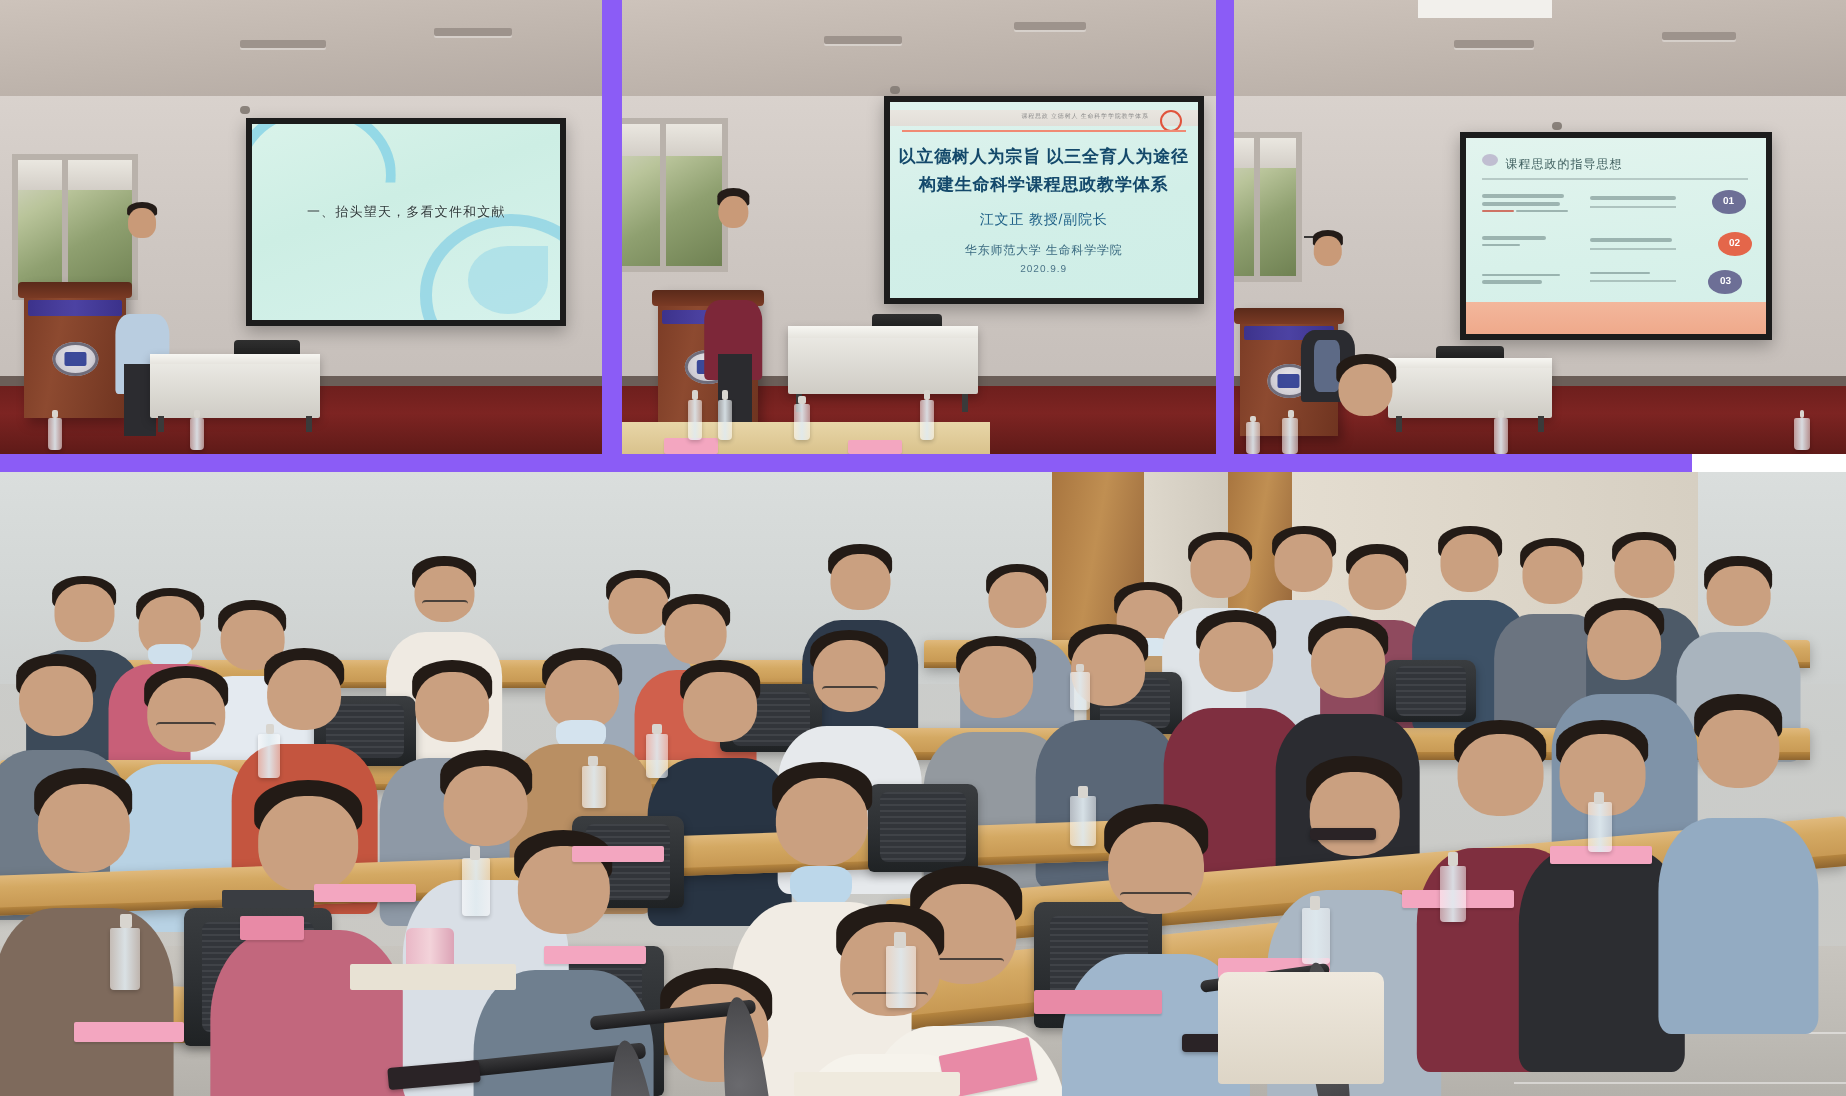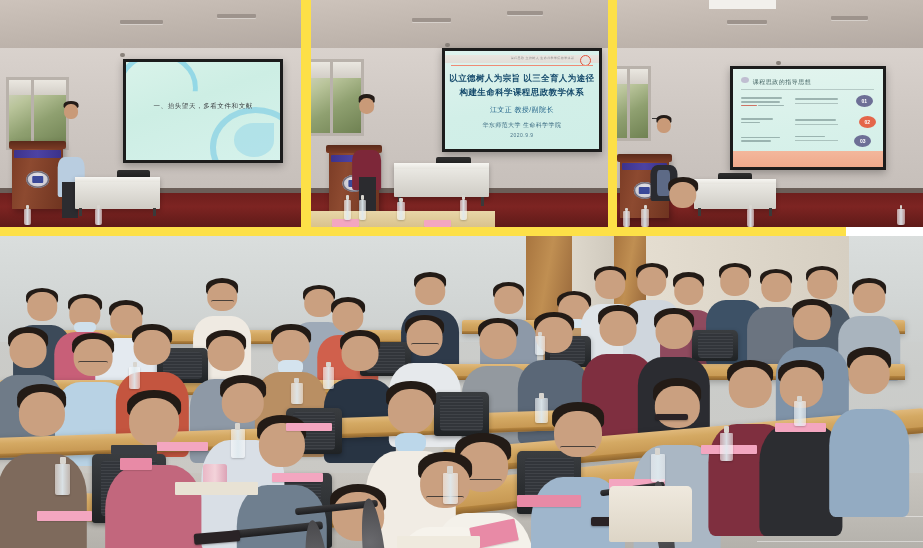--- a/index.html
+++ b/index.html
@@ -1,17 +1,17 @@
 <!DOCTYPE html>
 <html><head>
 <meta charset="utf-8">
 <style>
   html,body{margin:0;padding:0;background:#ffffff;}
   body{width:923px;height:548px;overflow:hidden;font-family:"Liberation Sans",sans-serif;}
-  .collage{position:relative;width:846px;height:548px;background:#fde047;}
+  .collage{position:relative;width:846px;height:548px;background:#8b5cf6;}
 
   
   .photo{position:absolute;overflow:hidden;background:#cfc8c2;}
 
   
   #photo-1{left:0;top:0;width:301px;height:227px;}
   #photo-2{left:311px;top:0;width:297px;height:227px;}
   #photo-3{left:617px;top:0;width:306px;height:227px;}
   #photo-4{left:0;top:236px;width:923px;height:312px;}
 

